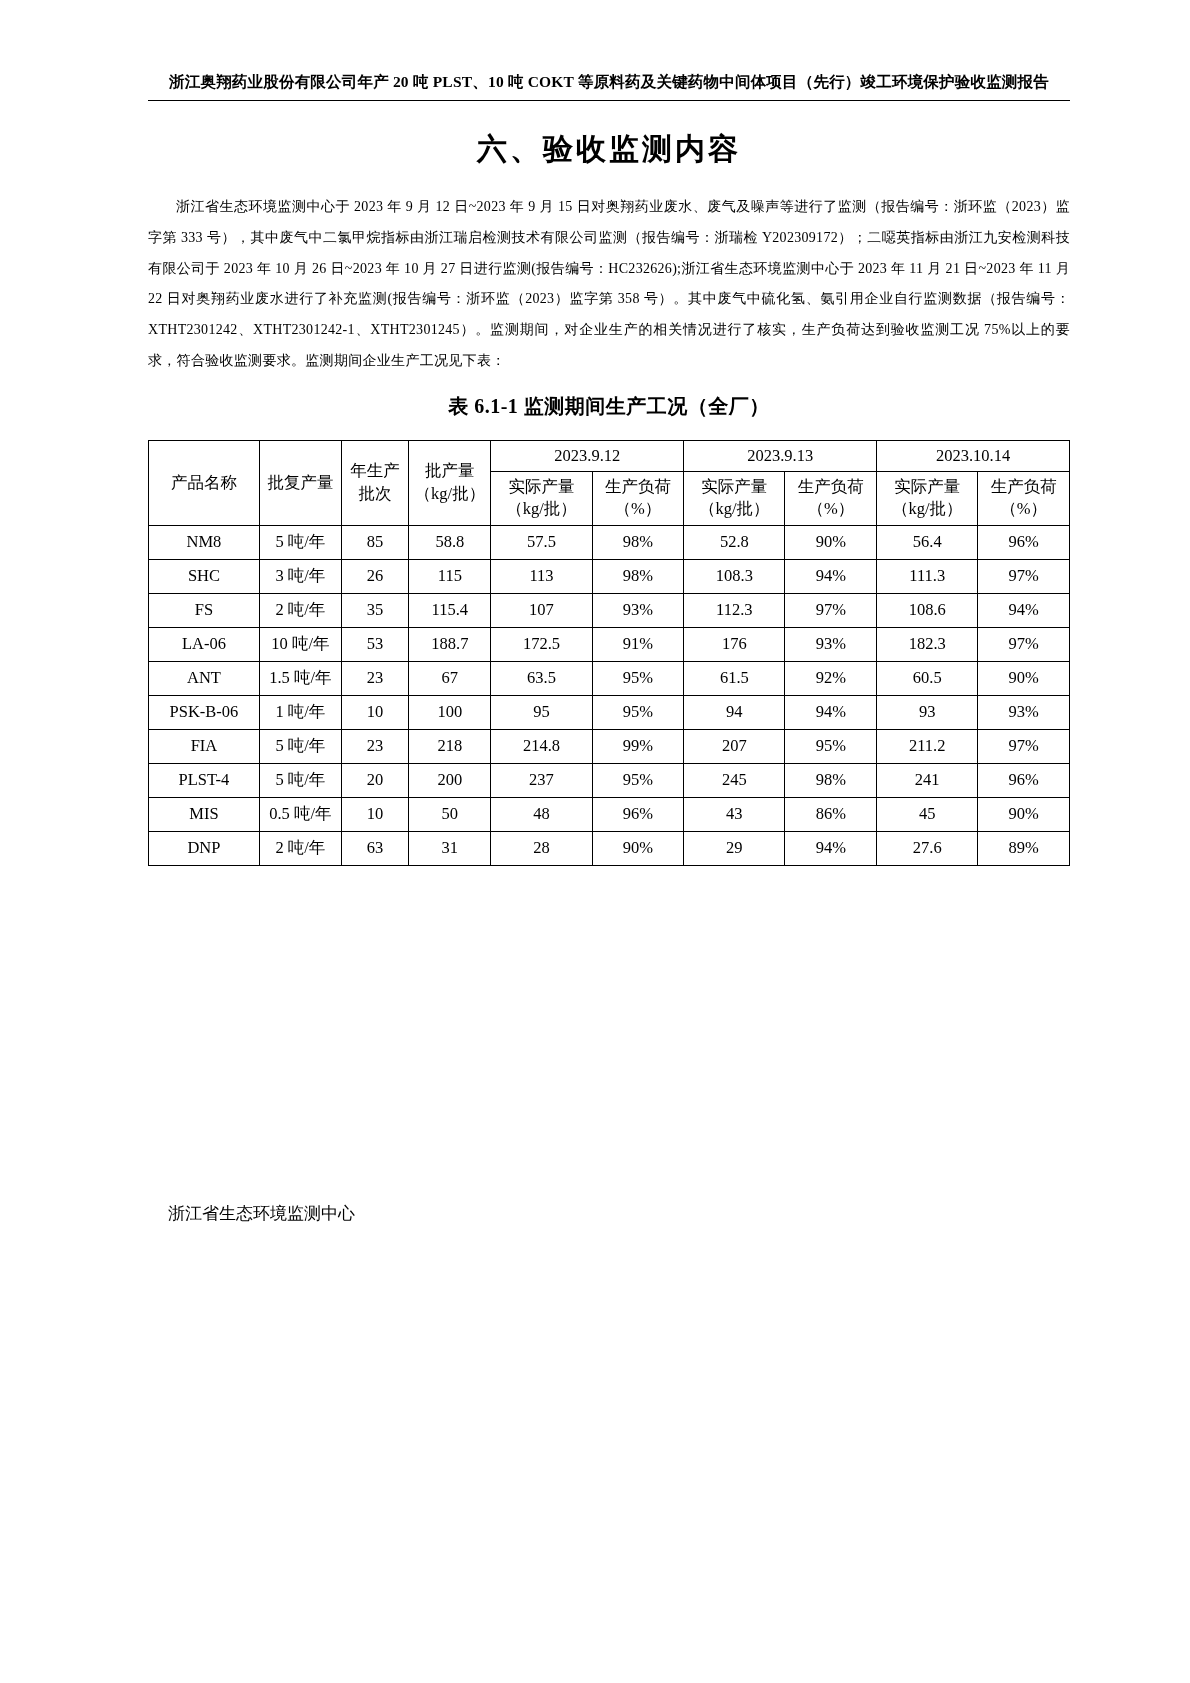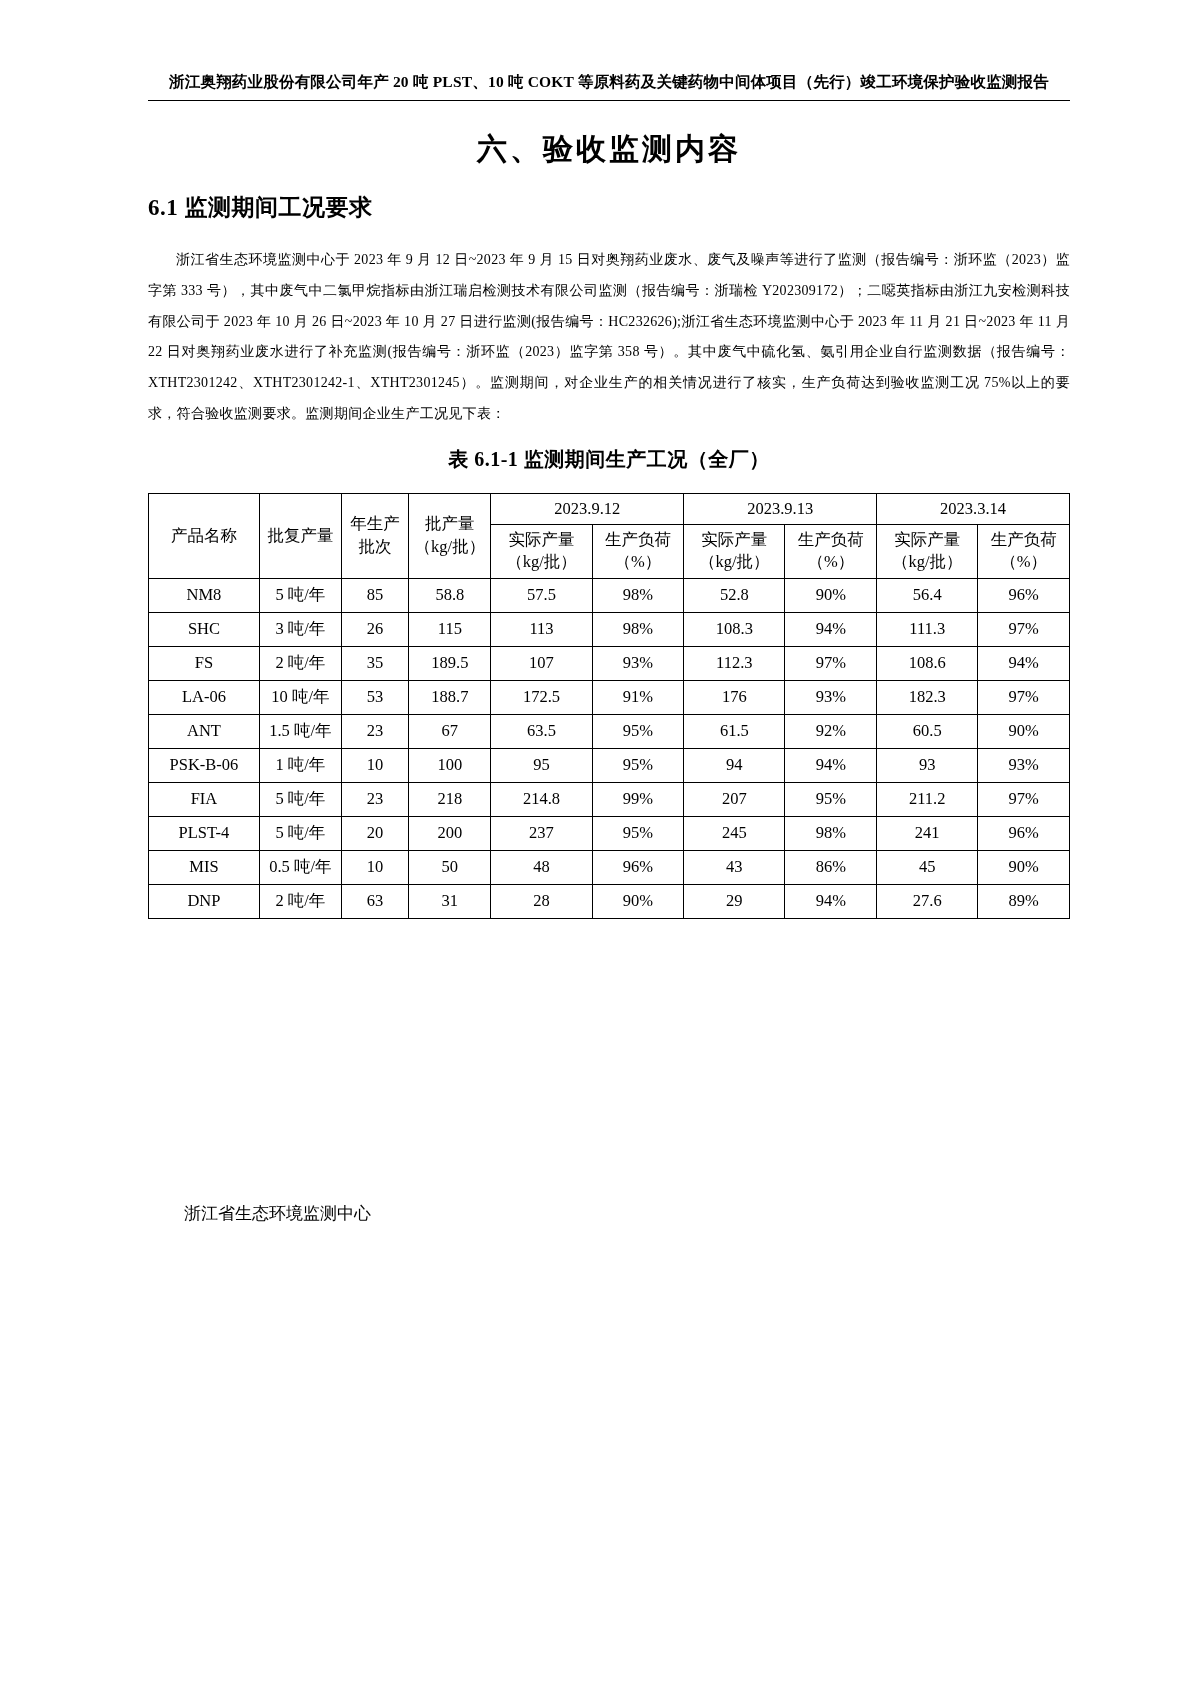--- a/index.html
+++ b/index.html
@@ -82,21 +82,21 @@
     font-weight: normal;
   }
   table.data-table thead th {
     padding: 4px 2px;
   }
   table.data-table tbody td {
     height: 27px;
   }
   .footer {
     position: absolute;
-    left: 160px;
+    left: 144px;
     right: 148px;
     bottom: 54px;
     font-size: 17px;
     display: flex;
     align-items: center;
   }
   .footer .footer-left {
     flex: 0 0 auto;
     padding-left: 24px;
   }
@@ -109,21 +109,20 @@
 </head>
 <body>
 
 <div class="page">
 
   <div class="header">浙江奥翔药业股份有限公司年产 20 吨 PLST、10 吨 COKT 等原料药及关键药物中间体项目（先行）竣工环境保护验收监测报告</div>
   <div class="header-rule"></div>
 
   <h1 class="section-title">六、验收监测内容</h1>
 
-  <h2 class="sub-title">6.1 监测期间工况要求</h2>
 
   <p class="body-text">浙江省生态环境监测中心于 2023 年 9 月 12 日~2023 年 9 月 15 日对奥翔药业废水、废气及噪声等进行了监测（报告编号：浙环监（2023）监字第 333 号），其中废气中二氯甲烷指标由浙江瑞启检测技术有限公司监测（报告编号：浙瑞检 Y202309172）；二噁英指标由浙江九安检测科技有限公司于 2023 年 10 月 26 日~2023 年 10 月 27 日进行监测(报告编号：HC232626);浙江省生态环境监测中心于 2023 年 11 月 21 日~2023 年 11 月 22 日对奥翔药业废水进行了补充监测(报告编号：浙环监（2023）监字第 358 号）。其中废气中硫化氢、氨引用企业自行监测数据（报告编号：XTHT2301242、XTHT2301242-1、XTHT2301245）。监测期间，对企业生产的相关情况进行了核实，生产负荷达到验收监测工况 75%以上的要求，符合验收监测要求。监测期间企业生产工况见下表：</p>
 
   <div class="table-caption">表 6.1-1  监测期间生产工况（全厂）</div>
 
   <table class="data-table">
     <colgroup>
       <col style="width:11.5%">
       <col style="width:8.5%">
       <col style="width:7%">
@@ -136,21 +135,21 @@
       <col style="width:9.5%">
     </colgroup>
     <thead>
       <tr>
         <th rowspan="2">产品名称</th>
         <th rowspan="2">批复产量</th>
         <th rowspan="2">年生产批次</th>
         <th rowspan="2">批产量（kg/批）</th>
         <th colspan="2">2023.9.12</th>
         <th colspan="2">2023.9.13</th>
-        <th colspan="2">2023.3.14</th>
+        <th colspan="2">2023.10.14</th>
       </tr>
       <tr>
         <th>实际产量（kg/批）</th>
         <th>生产负荷（%）</th>
         <th>实际产量（kg/批）</th>
         <th>生产负荷（%）</th>
         <th>实际产量（kg/批）</th>
         <th>生产负荷（%）</th>
       </tr>
     </thead>
@@ -176,21 +175,21 @@
         <td>98%</td>
         <td>108.3</td>
         <td>94%</td>
         <td>111.3</td>
         <td>97%</td>
       </tr>
       <tr>
         <td>FS</td>
         <td>2 吨/年</td>
         <td>35</td>
-        <td>189.5</td>
+        <td>115.4</td>
         <td>107</td>
         <td>93%</td>
         <td>112.3</td>
         <td>97%</td>
         <td>108.6</td>
         <td>94%</td>
       </tr>
       <tr>
         <td>LA-06</td>
         <td>10 吨/年</td>

